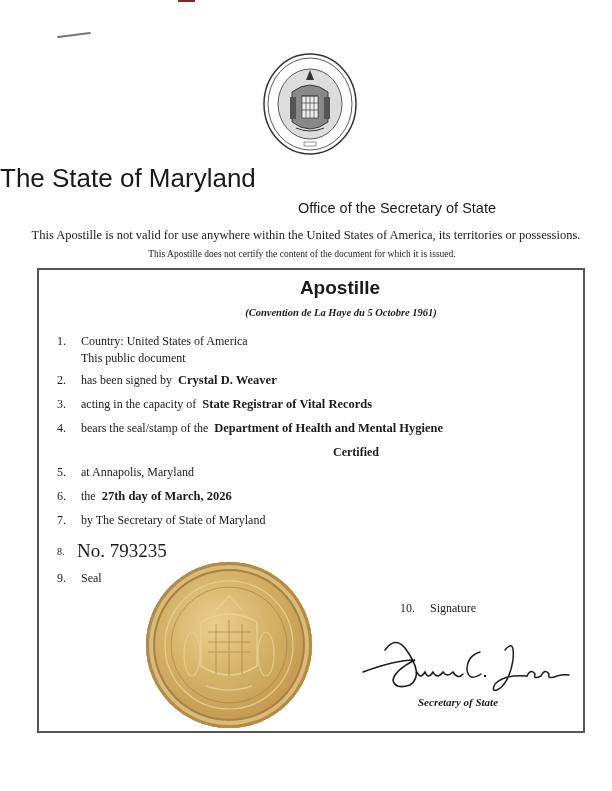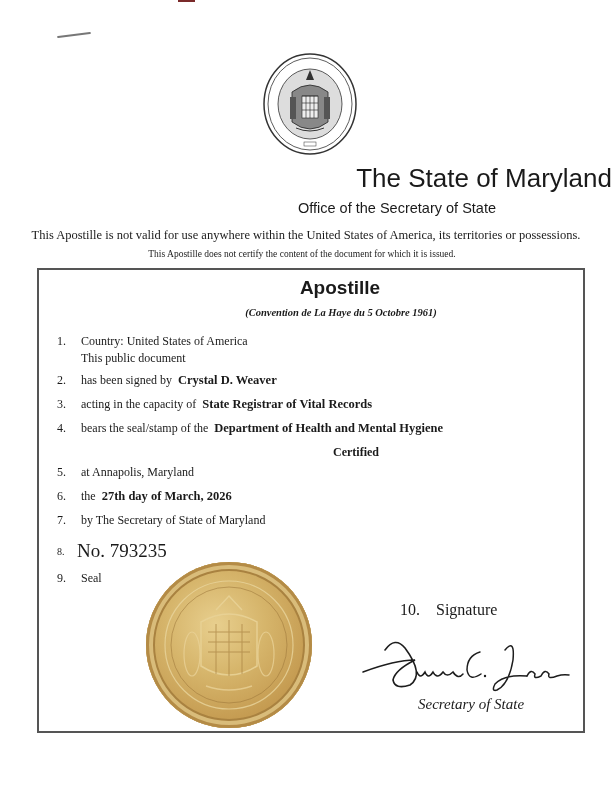--- a/index.html
+++ b/index.html
@@ -1,40 +1,40 @@
 <!DOCTYPE html>
 <html><head>
 <meta charset="utf-8">
 <style>
   html, body { margin: 0; padding: 0; background: #ffffff; }
   body { width: 612px; height: 791px; position: relative; overflow: hidden; font-family: "Liberation Serif", serif; color: #1a1a1a; }
   .abs { position: absolute; }
   .red-mark { left: 178px; top: 0; width: 17px; height: 2px; background: #7a2a2a; }
   .pen-line { left: 57px; top: 34px; width: 34px; height: 2px; background: #777; transform: rotate(-7deg); border-radius: 1px; }
   .top-seal { left: 262px; top: 52px; width: 96px; height: 104px; }
-  .title { left: 0; width: 612px; top: 163px; text-align: right; font-family: "Liberation Sans", sans-serif; font-size: 26px; color: #1a1a1a; }
+  .title { left: 0; width: 612px; top: 163px; text-align: left; font-family: "Liberation Sans", sans-serif; font-size: 26px; color: #1a1a1a; }
   .subtitle { left: 0; width: 496px; top: 200px; text-align: right; font-family: "Liberation Sans", sans-serif; font-size: 14.5px; color: #1a1a1a; }
   .notice1 { left: 0; width: 612px; top: 228px; text-align: center; font-size: 12.5px; }
   .notice2 { left: 0; width: 604px; top: 249px; text-align: center; font-size: 9.5px; }
   .box { left: 37px; top: 268px; width: 548px; height: 465px; border: 2px solid #555; box-sizing: border-box; }
   .apostille-title { left: 37px; width: 606px; top: 277px; text-align: center; font-family: "Liberation Sans", sans-serif; font-weight: bold; font-size: 19px; }
   .convention { left: 37px; width: 608px; top: 307px; text-align: center; font-style: italic; font-weight: bold; font-size: 10.5px; }
   .row { left: 0; font-size: 12px; white-space: nowrap; }
   .row .num { position: absolute; left: 57px; }
   .row .txt { position: absolute; left: 81px; }
   .row b { font-weight: bold; font-size: 12.5px; }
   .certified { left: 285px; top: 445px; font-weight: bold; font-size: 12px; margin-left: 48px; }
   .big-no { position: absolute; left: 77px; top: -5px; font-size: 19px; }
   .gold-seal { left: 146px; top: 562px; width: 166px; height: 166px; border-radius: 50%;
     background: radial-gradient(circle at 42% 38%, #e8cf8e 0%, #d6b56b 35%, #c49a50 70%, #a97f3a 100%);
     box-shadow: inset 0 0 0 3px #b48b46, inset 0 0 0 7px #d9bc7a, inset 0 0 0 9px #a98240; }
-  .sig-label { left: 400px; top: 601px; font-size: 16px; }
+  .sig-label { left: 400px; top: 601px; font-size: 12px; }
   .sig-label .n { margin-right: 12px; }
   .signature { left: 355px; top: 630px; width: 220px; height: 70px; }
-  .sec-state { left: 418px; top: 696px; font-style: italic; font-size: 15px; }
+  .sec-state { left: 418px; top: 696px; font-style: italic; font-size: 11px; font-weight: bold; }
 </style>
 </head>
 <body>
 
 <div class="abs red-mark"></div>
 <div class="abs pen-line"></div>
 
 <svg class="abs top-seal" viewBox="0 0 96 104">
   <ellipse cx="48" cy="52" rx="46" ry="50" fill="#fff" stroke="#333" stroke-width="1.5"></ellipse>
   <ellipse cx="48" cy="52" rx="42" ry="46" fill="none" stroke="#333" stroke-width="0.8"></ellipse>

